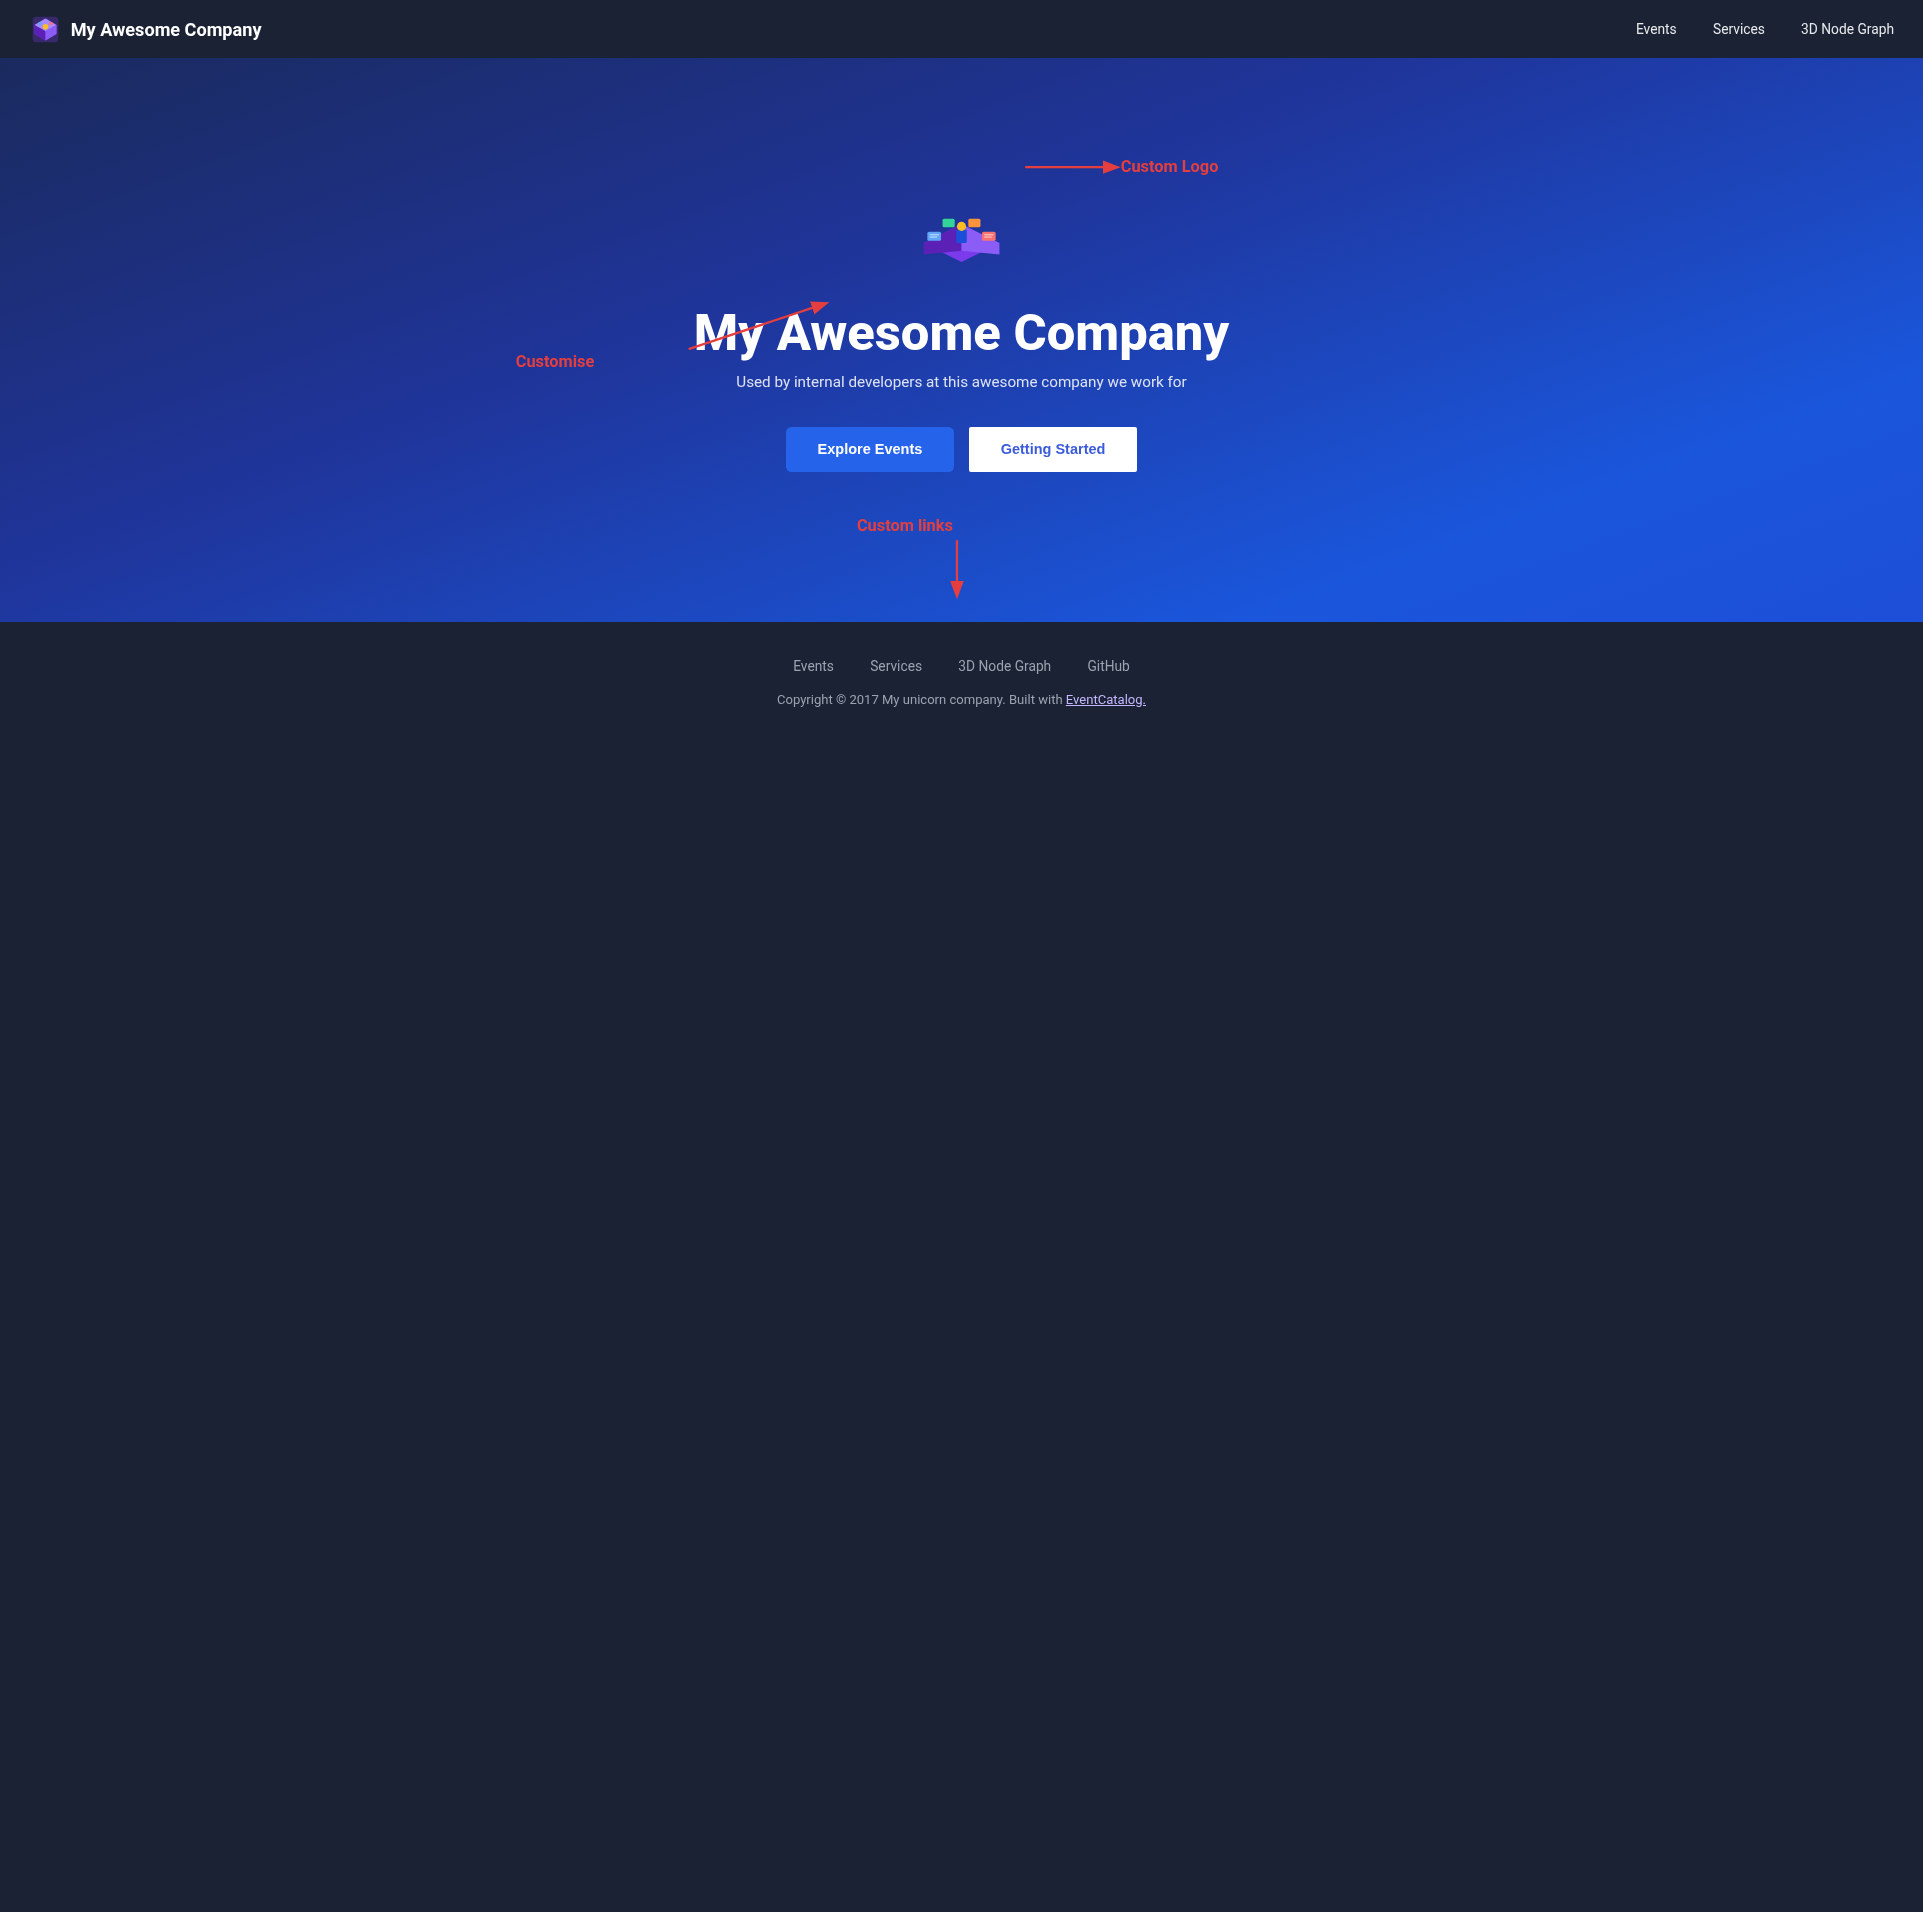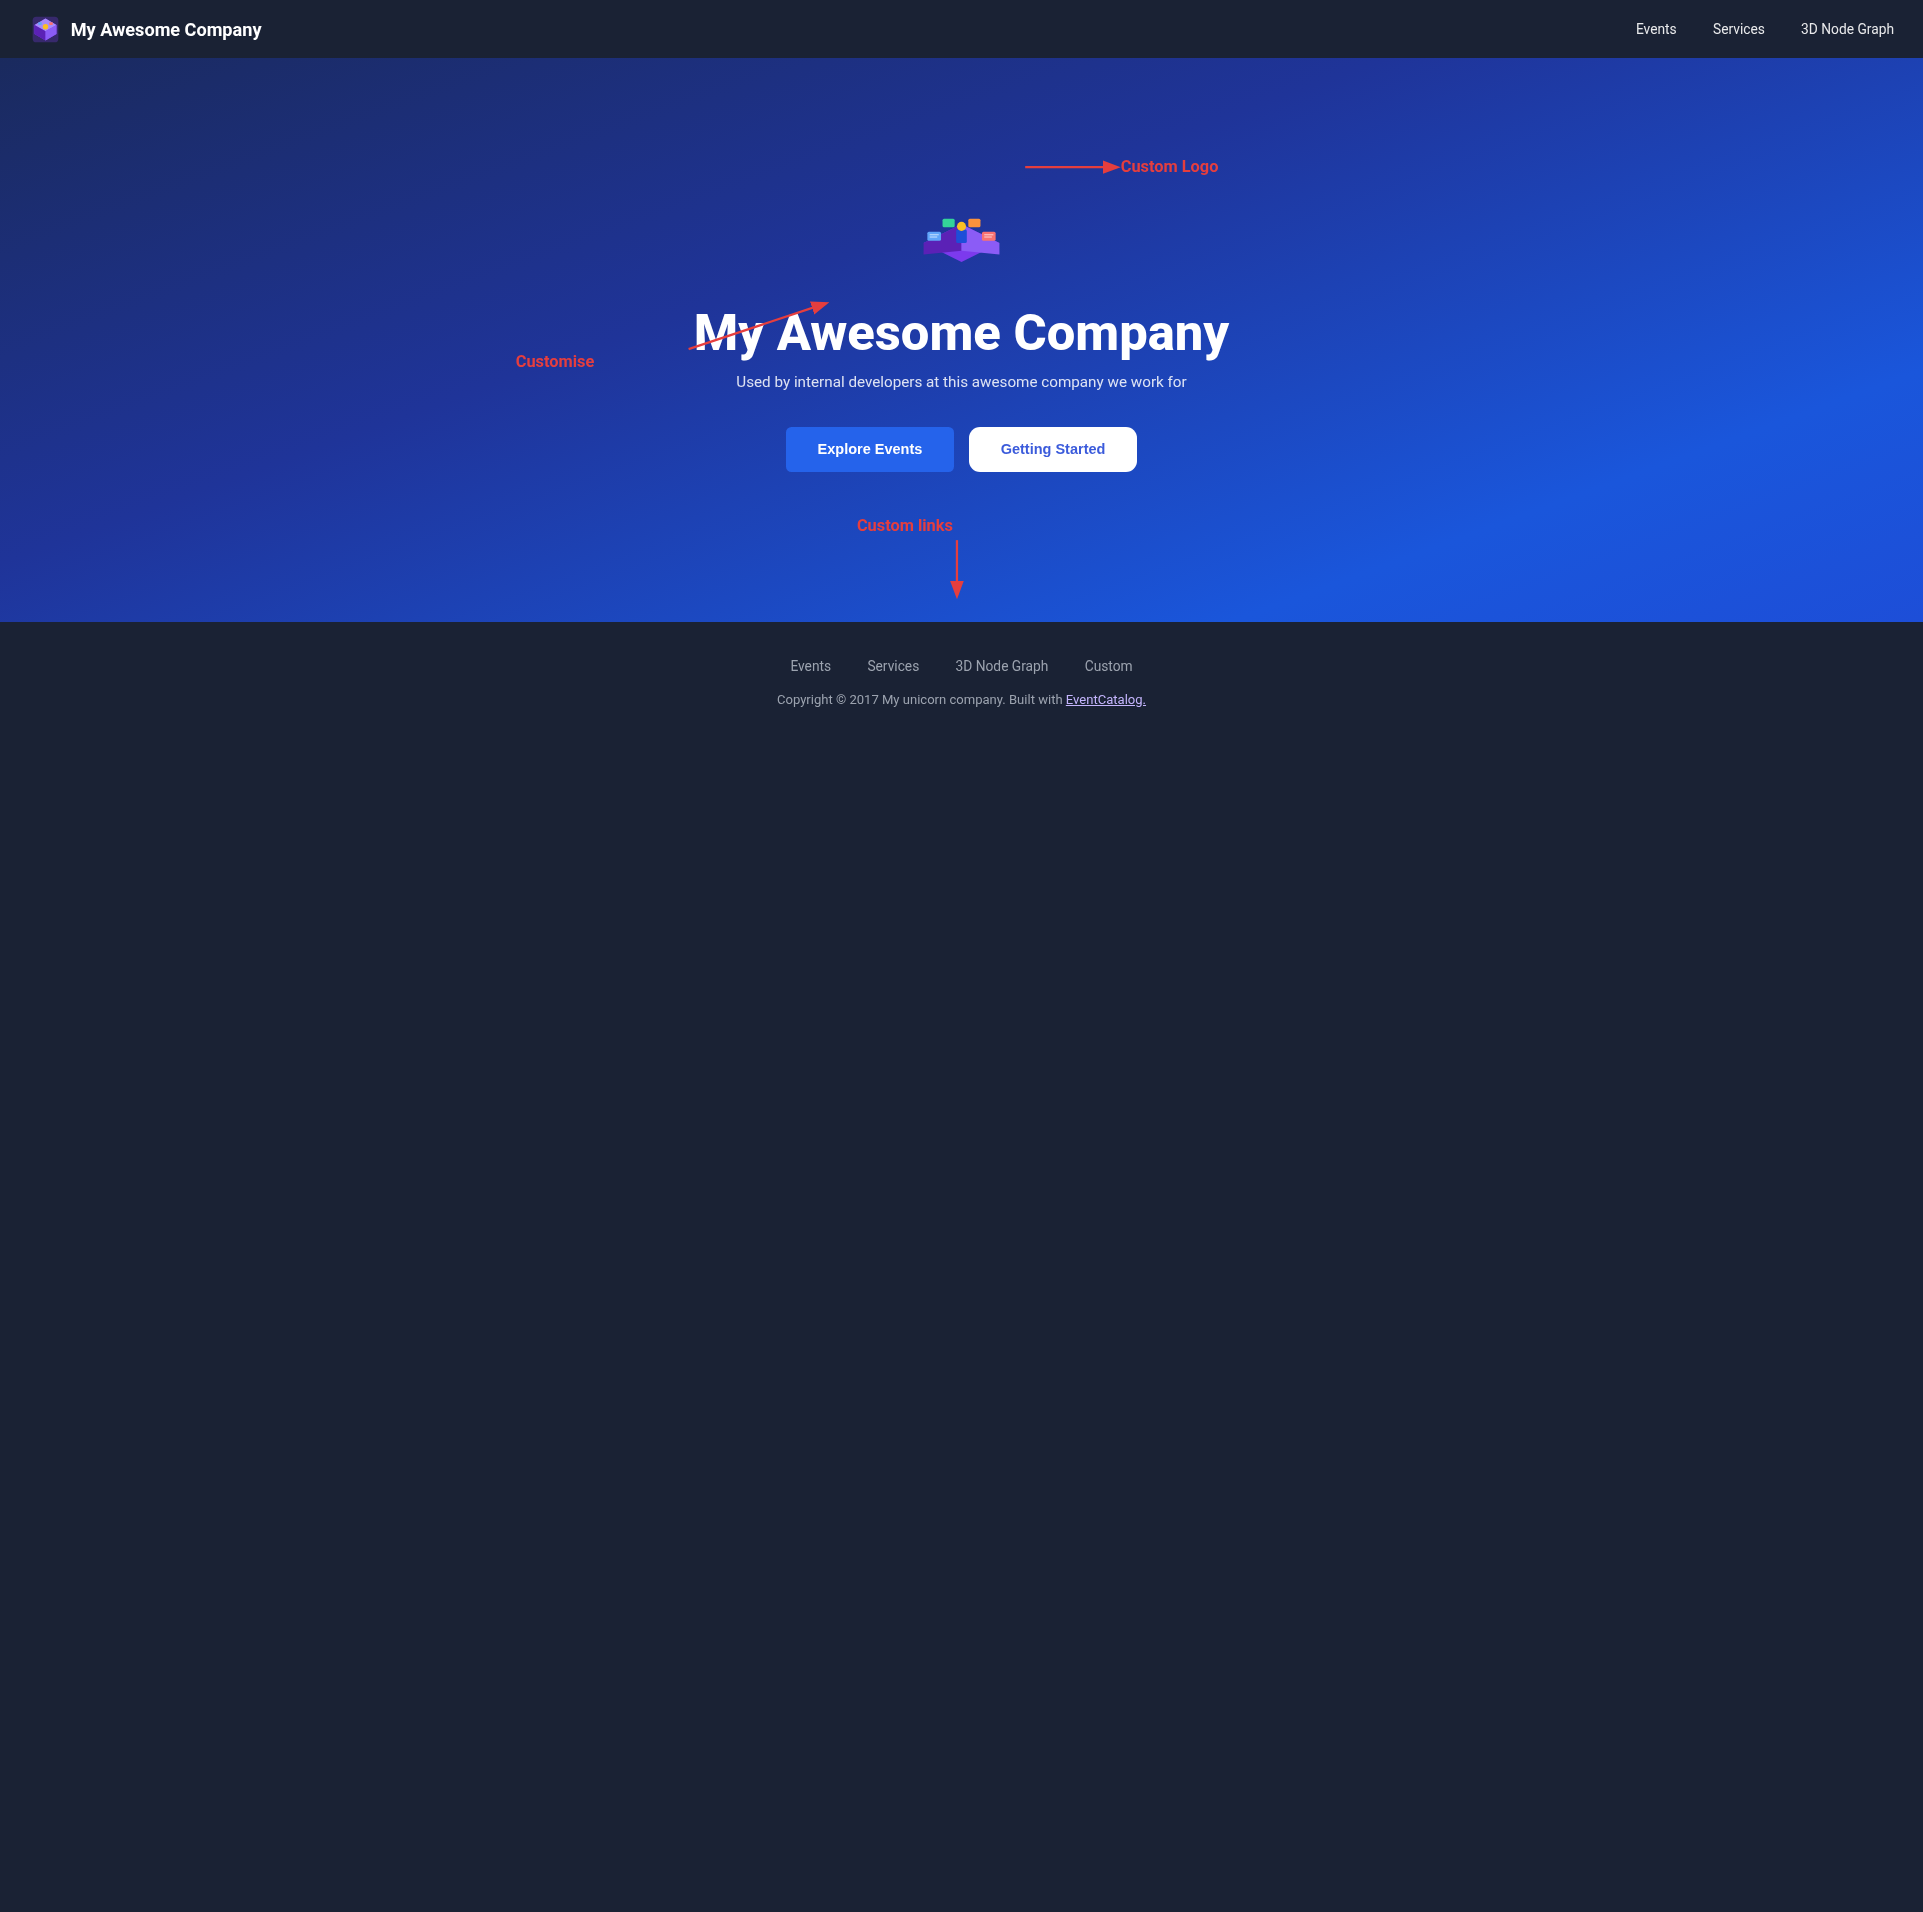--- a/index.html
+++ b/index.html
@@ -104,21 +104,21 @@
       text-decoration: none;
     }
 
     .btn-secondary {
       background: #fff;
       color: #3b5bdb;
       border: none;
       padding: 1rem 2.2rem;
       font-size: 1rem;
       font-weight: 600;
-      border-radius: 11px;
+      border-radius: 2px;
       cursor: pointer;
       text-decoration: none;
     }
 
     
     .footer {
       background: #1a2234;
       padding: 2.5rem 2rem 2rem;
       display: flex;
       flex-direction: column;
@@ -236,19 +236,19 @@
     </defs>
   </svg>
 
 </section>
 
 <footer class="footer">
   <div class="footer-links">
     <a class="footer-link" href="#">Events</a>
     <a class="footer-link" href="#">Services</a>
     <a class="footer-link" href="#">3D Node Graph</a>
-    <a class="footer-link" href="#">Custom</a>
+    <a class="footer-link" href="#">GitHub</a>
   </div>
   <p class="footer-copy">
     <span>Copyright © 2017 My unicorn company. Built with </span><a href="#">EventCatalog.</a>
   </p>
 </footer>
 
 
 </body></html>

